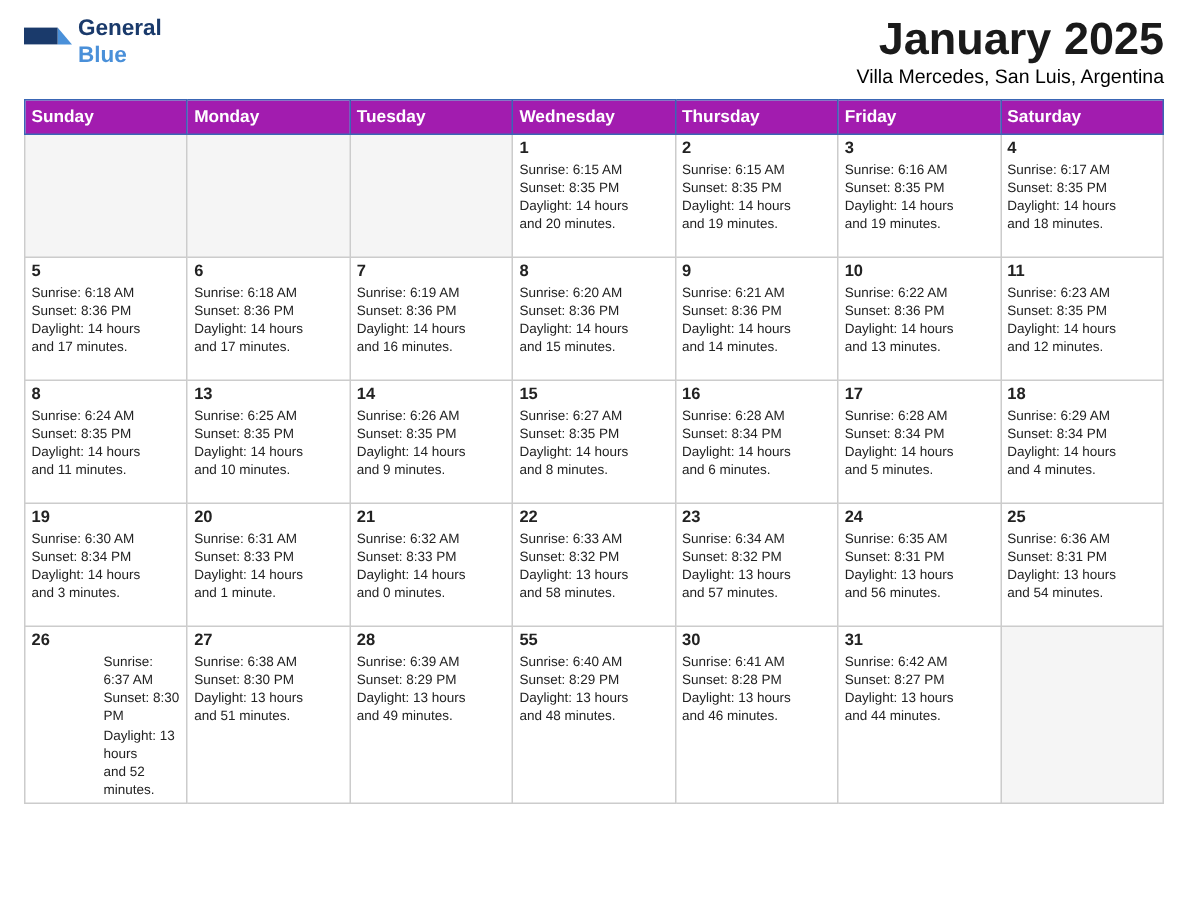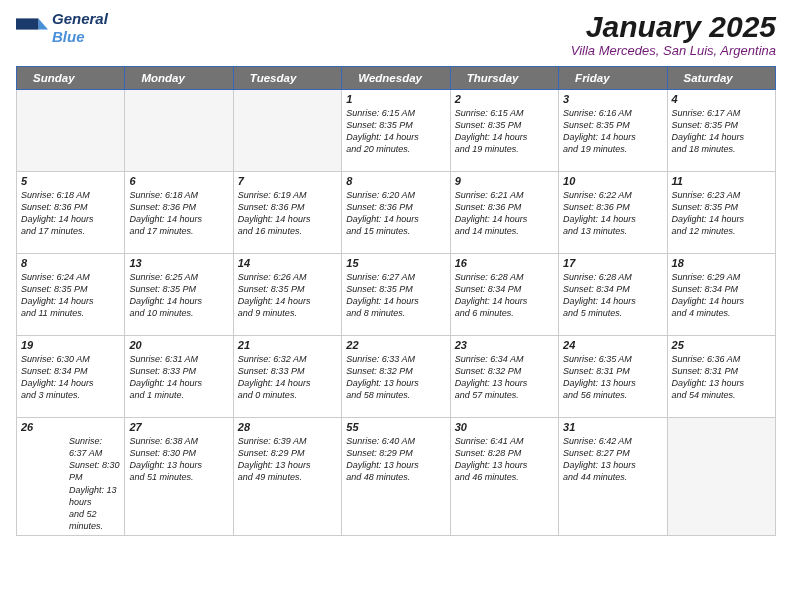--- a/index.html
+++ b/index.html
@@ -8,21 +8,20 @@
       background: #fff;
       width: 792px;
       height: 612px;
       overflow: hidden;
     }
     .page {
       width: 792px;
       height: 612px;
       background: #fff;
       padding: 10px 16px 10px 16px;
-      font-style: italic;
     }
     .header {
       display: flex;
       justify-content: space-between;
       align-items: flex-start;
       margin-bottom: 8px;
     }
     .logo {
       display: flex;
       align-items: center;
@@ -36,33 +35,33 @@
       text-align: right;
     }
     .month-title {
       font-size: 30px;
       font-weight: bold;
       color: #1a1a1a;
       line-height: 1.1;
     }
     .subtitle {
       font-size: 13px;
-      color: #701a75;
+      color: #000000;
     }
     .calendar {
       width: 100%;
       border-collapse: collapse;
       table-layout: fixed;
     }
     .calendar th {
-      background: #737373;
+      background: #a21caf;
       color: #fff;
       font-size: 11.5px;
       font-weight: bold;
-      padding: 5px 16px;
+      padding: 5px 4px;
       border: 1px solid #3a66b5;
       text-align: left;
     }
     .calendar td {
       border: 1px solid #ccc;
       vertical-align: top;
       padding: 3px 4px;
       font-size: 9.5px;
       color: #222;
       height: 82px;

